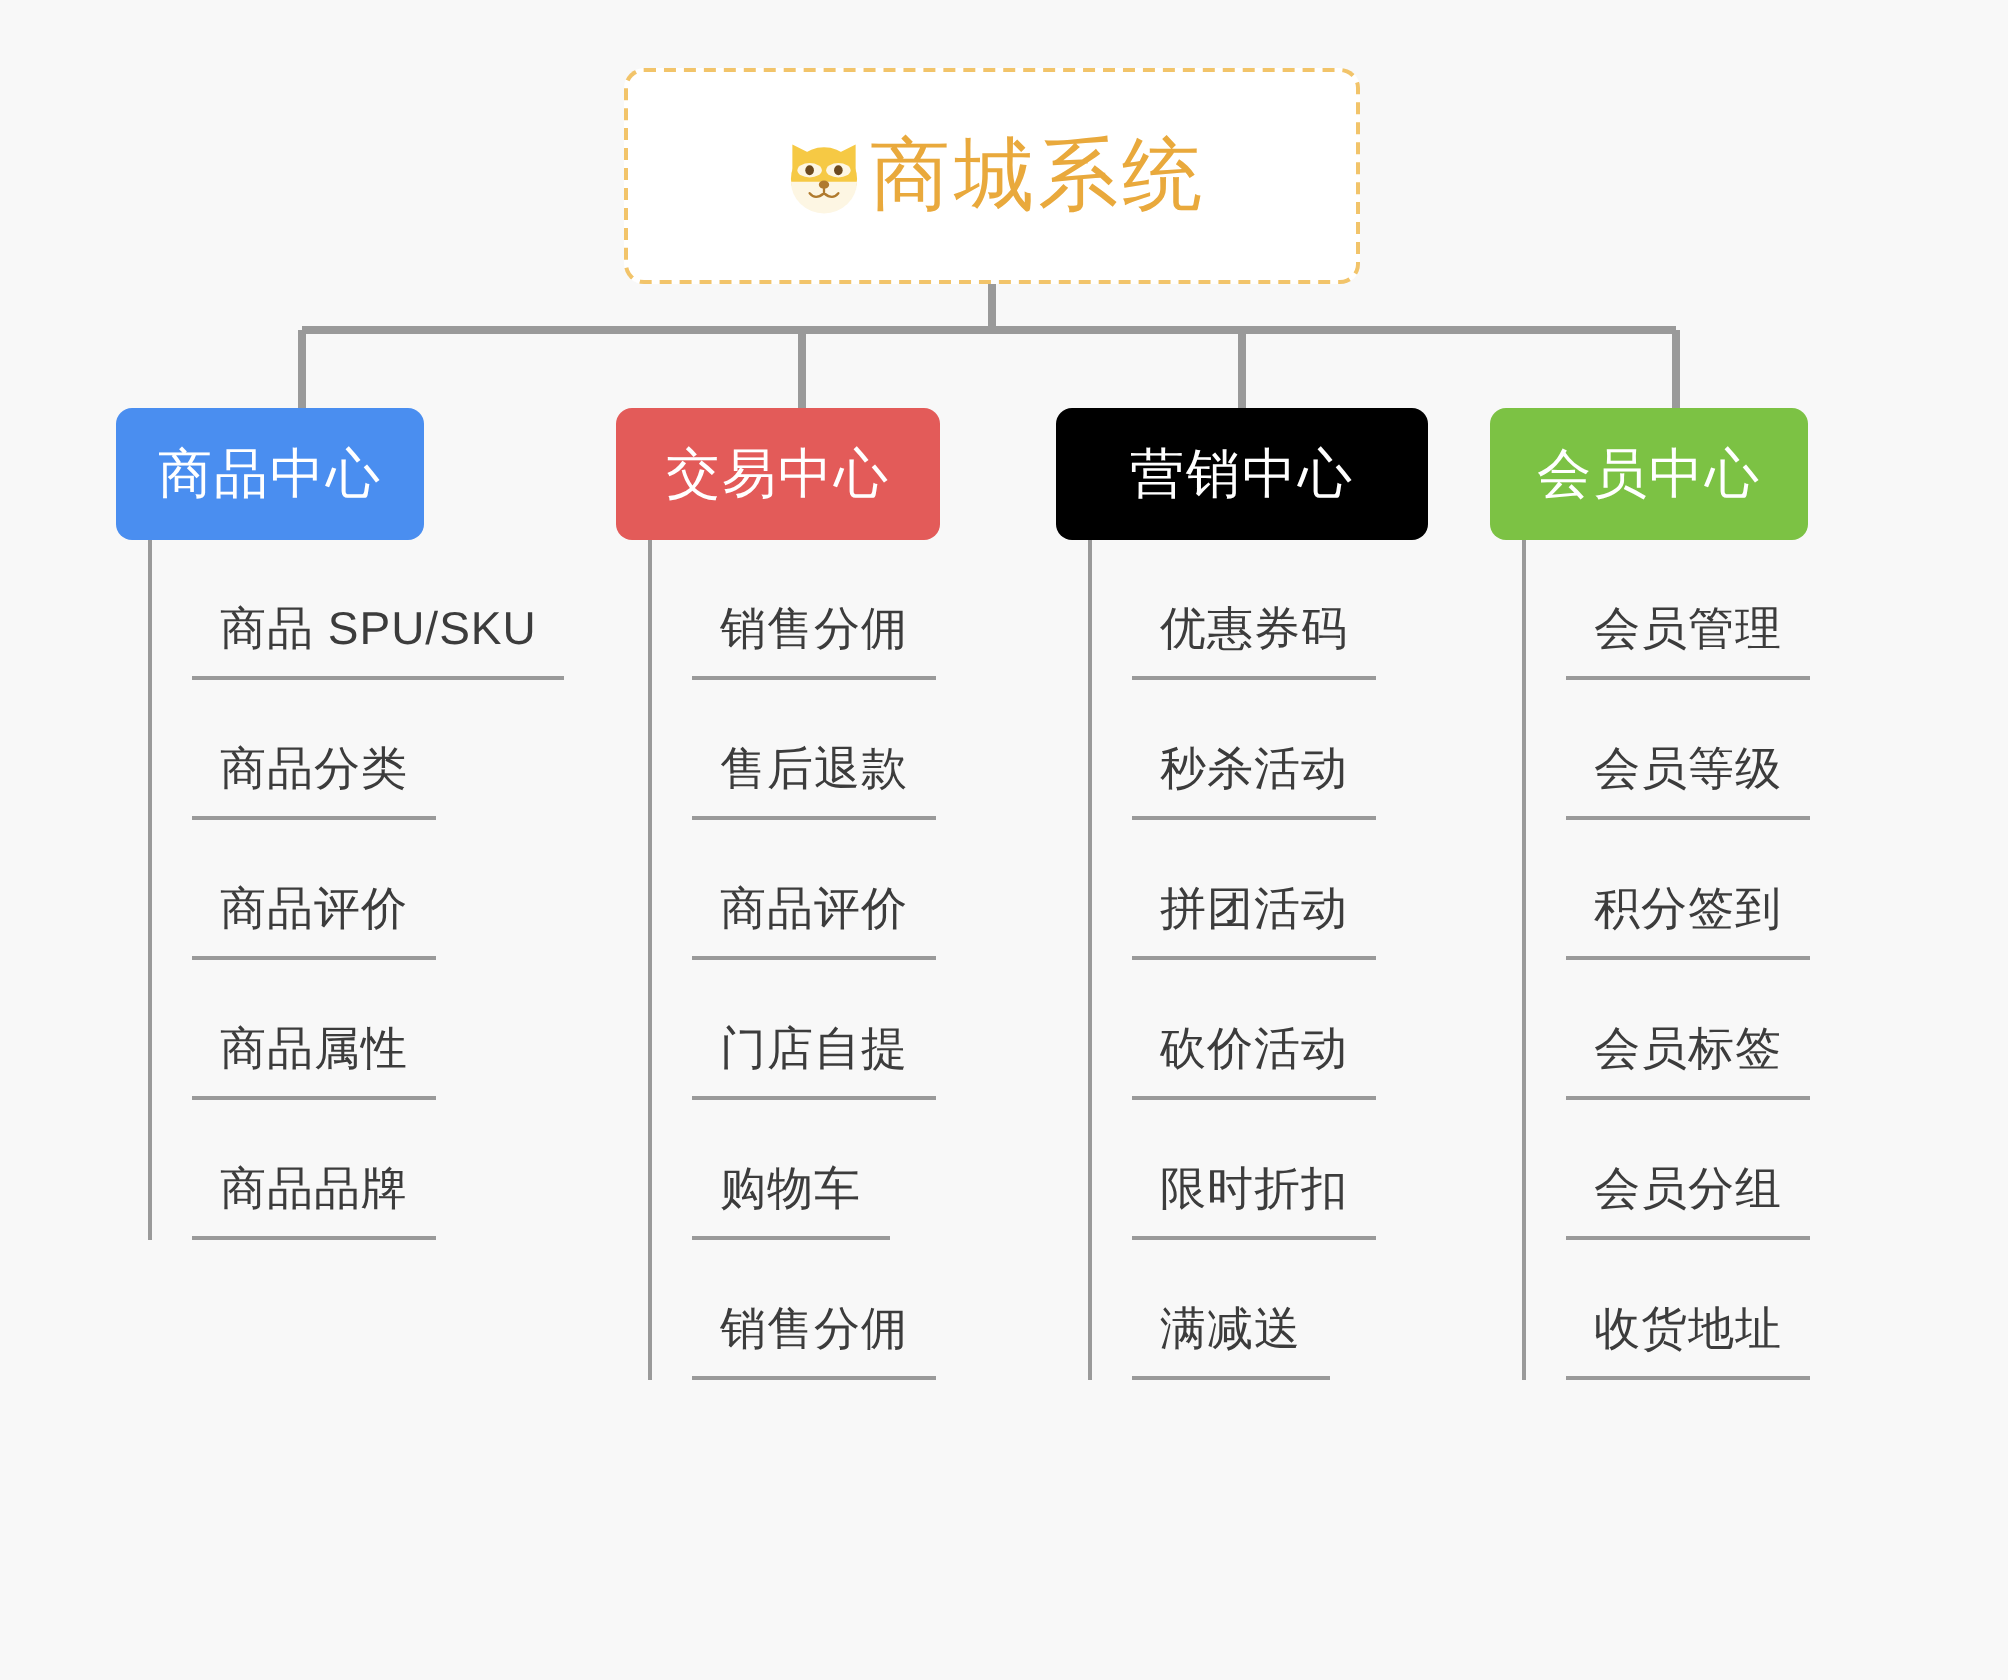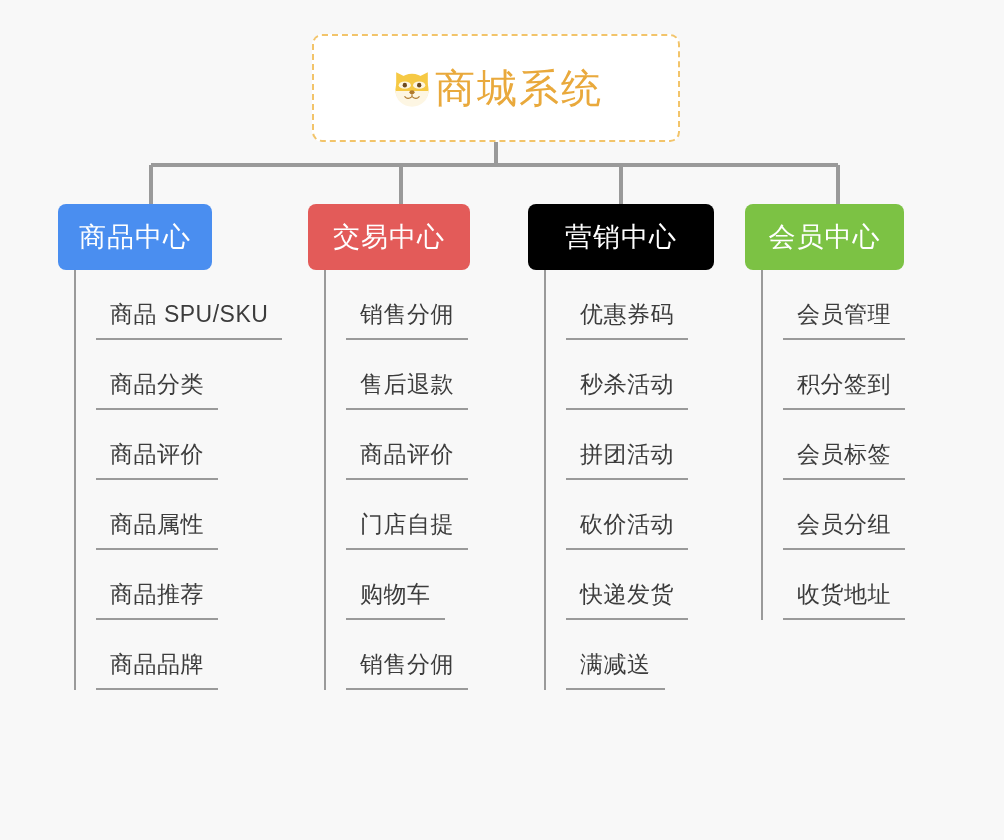--- a/index.html
+++ b/index.html
@@ -183,23 +183,20 @@
         <div class="leaf-item">
             <span class="leaf-label">商品分类</span>
           </div>
         <div class="leaf-item">
             <span class="leaf-label">商品评价</span>
           </div>
         <div class="leaf-item">
             <span class="leaf-label">商品属性</span>
           </div>
         <div class="leaf-item">
-            <span class="leaf-label">商品推荐</span>
-          </div>
-        <div class="leaf-item">
             <span class="leaf-label">商品品牌</span>
           </div>
       </div>
     </div>
 
     <div class="column col-1">
       <div class="cat-box">
         <span>交易中心</span>
       </div>
       <div class="leaf-list">
@@ -235,35 +232,38 @@
         <div class="leaf-item">
             <span class="leaf-label">秒杀活动</span>
           </div>
         <div class="leaf-item">
             <span class="leaf-label">拼团活动</span>
           </div>
         <div class="leaf-item">
             <span class="leaf-label">砍价活动</span>
           </div>
         <div class="leaf-item">
-            <span class="leaf-label">快递发货</span>
+            <span class="leaf-label">限时折扣</span>
           </div>
         <div class="leaf-item">
             <span class="leaf-label">满减送</span>
           </div>
       </div>
     </div>
 
     <div class="column col-3">
       <div class="cat-box">
         <span>会员中心</span>
       </div>
       <div class="leaf-list">
         <div class="leaf-item">
             <span class="leaf-label">会员管理</span>
+          </div>
+        <div class="leaf-item">
+            <span class="leaf-label">会员等级</span>
           </div>
         <div class="leaf-item">
             <span class="leaf-label">积分签到</span>
           </div>
         <div class="leaf-item">
             <span class="leaf-label">会员标签</span>
           </div>
         <div class="leaf-item">
             <span class="leaf-label">会员分组</span>
           </div>

